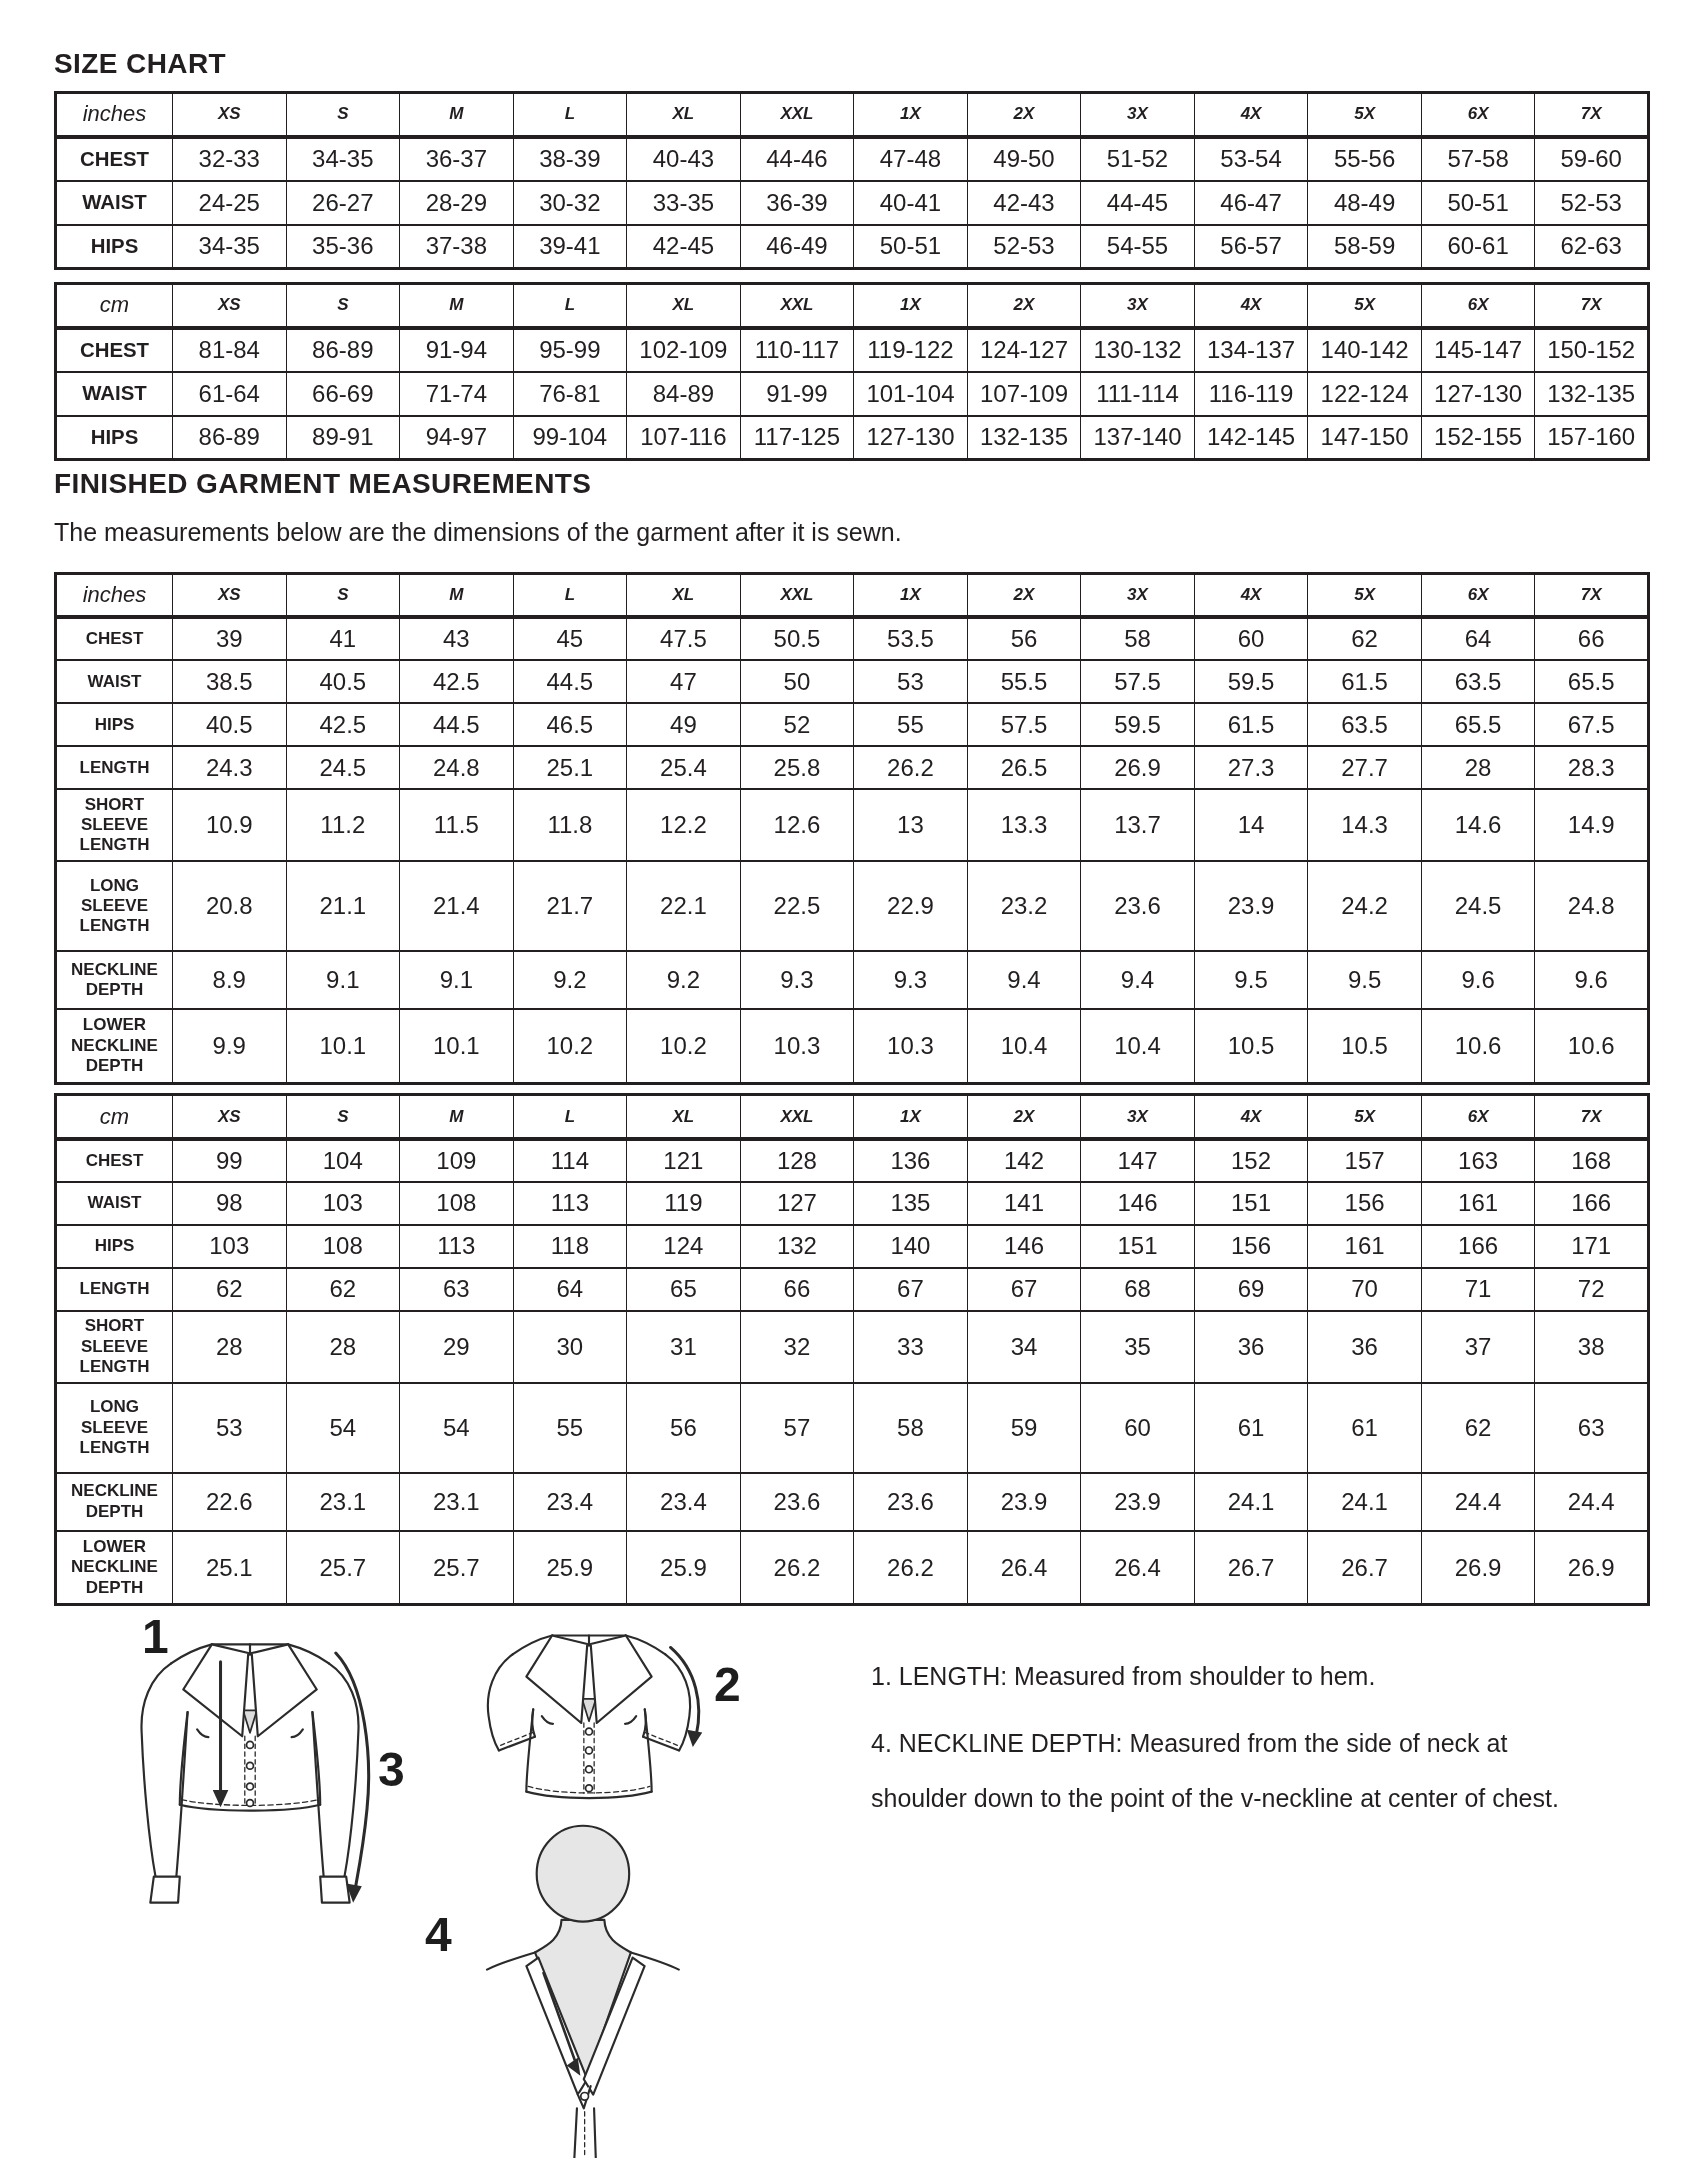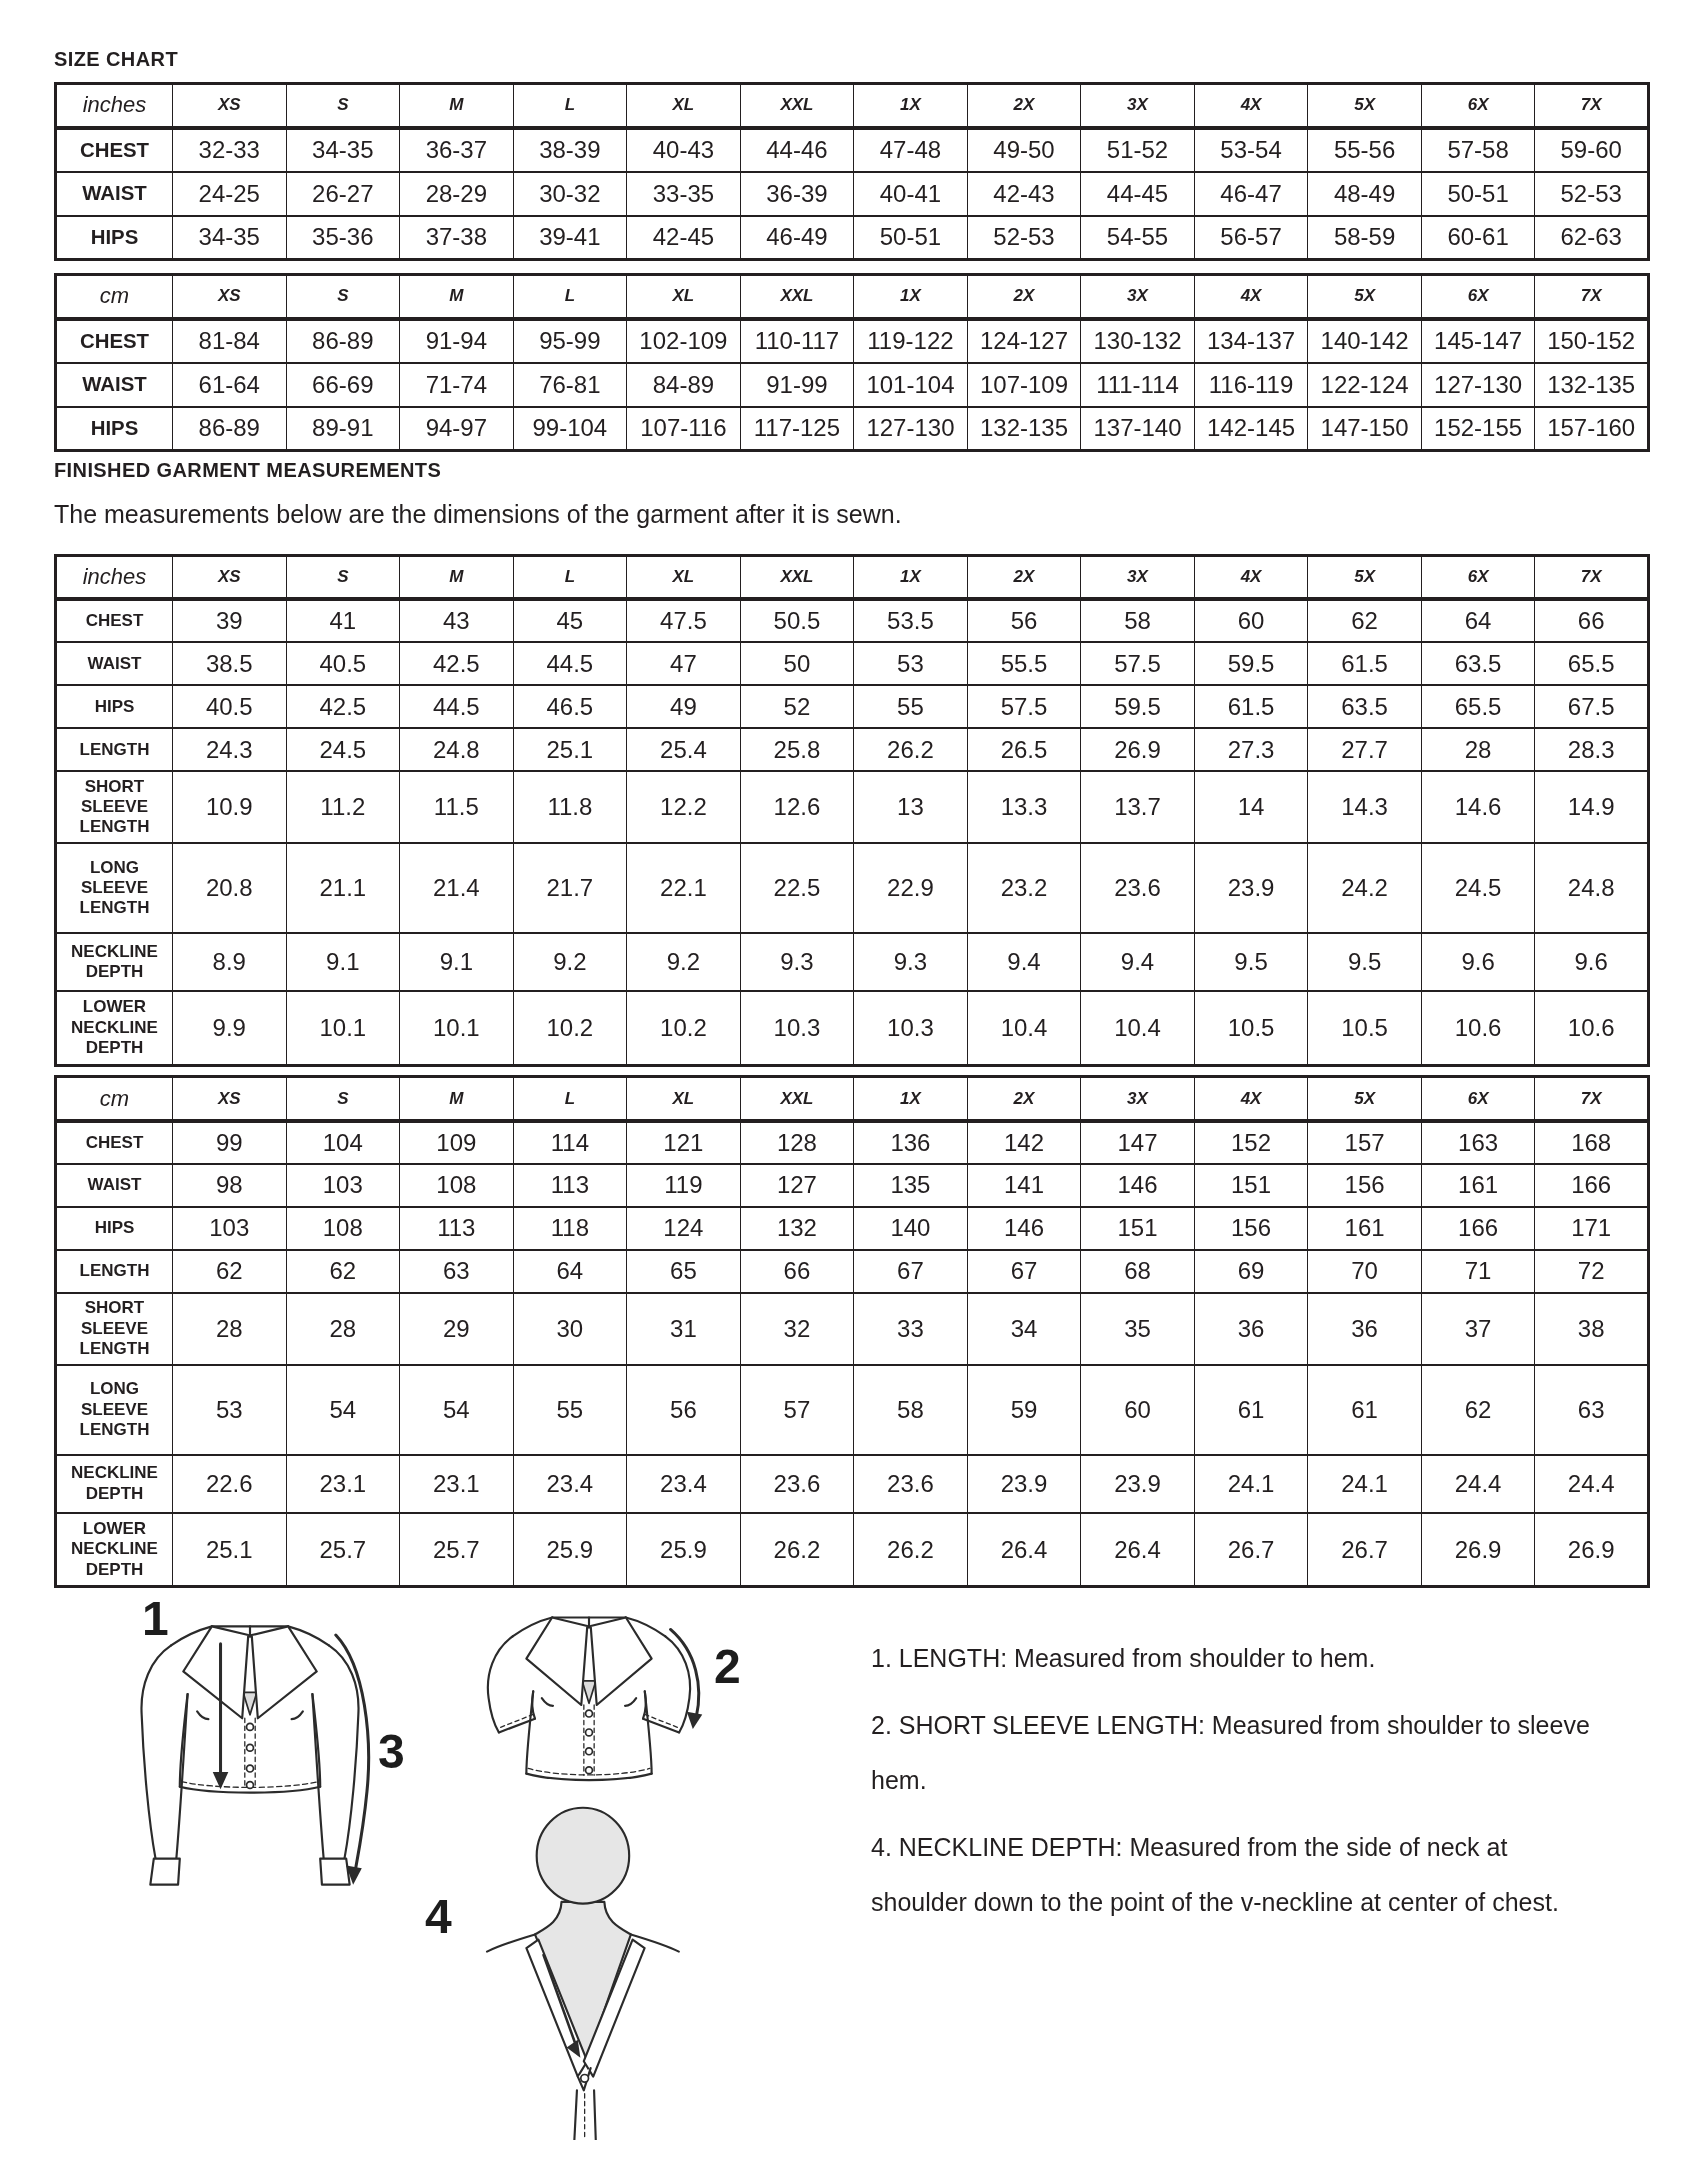--- a/index.html
+++ b/index.html
@@ -2,21 +2,21 @@
 <html style="font-size:13.6px"><head>
 <meta charset="utf-8">
 <style>
   html,body{margin:0;padding:0;}
   body{
     width:1704px;height:2161px;box-sizing:border-box;
     background:#ffffff;color:#231f20;
     font-family:"Liberation Sans", sans-serif;
     padding:48px 54px 0 54px;overflow:hidden;
   }
-  h1,h2{font-size:20px;font-weight:700;letter-spacing:0.4px;margin:0;}
+  h1,h2{font-size:28px;font-weight:700;letter-spacing:0.4px;margin:0;}
   h1{margin-bottom:11px;}
   h2{margin-top:6.8px;}
   .intro{font-size:25px;margin:18px 0 25px 0;}
   
   .size-table{
     width:1596px;border-collapse:collapse;table-layout:fixed;
     border:3.4px solid #231f20;
   }
   .size-table th,.size-table td{
     border-style:solid;border-color:#231f20;border-width:2.6px 1.7px;
@@ -681,17 +681,16 @@
     </g>
   </svg>
 
   <div class="num" style="left:88px;top:0px">1</div>
   <div class="num" style="left:660px;top:48px">2</div>
   <div class="num" style="left:324px;top:133px">3</div>
   <div class="num" style="left:371px;top:298px">4</div>
 
   <div class="notes">
     <p>1. LENGTH: Measured from shoulder to hem.</p>
-    <p>2. SHORT SLEEVE LENGTH: Measured from shoulder to sleeve hem.</p>
     <p>4. NECKLINE DEPTH: Measured from the side of neck at shoulder down to the point of the v-neckline at center of chest.</p>
   </div>
 </div>
 
 
 </body></html>

